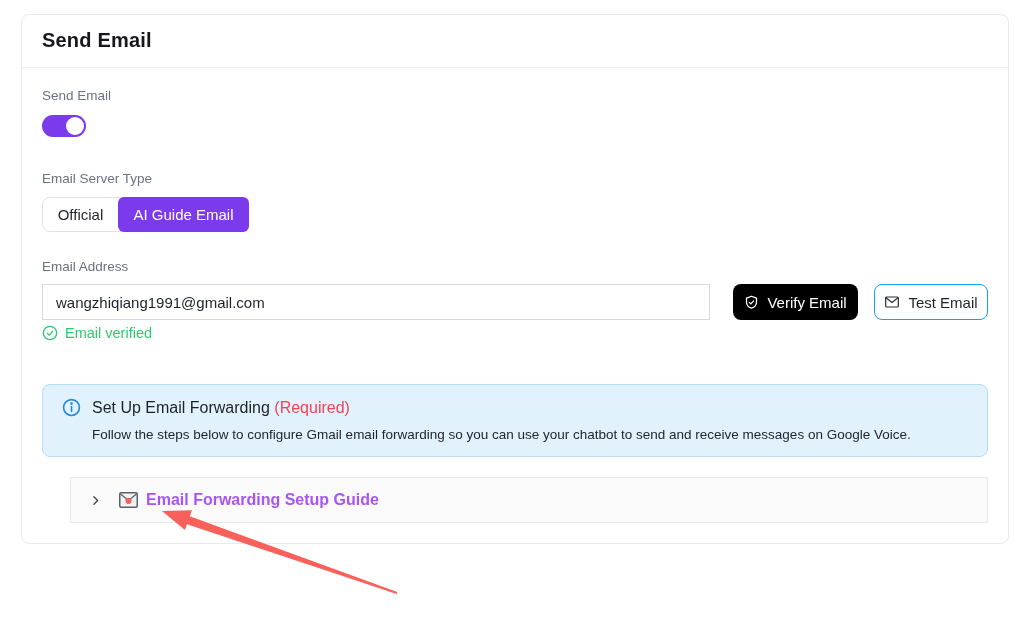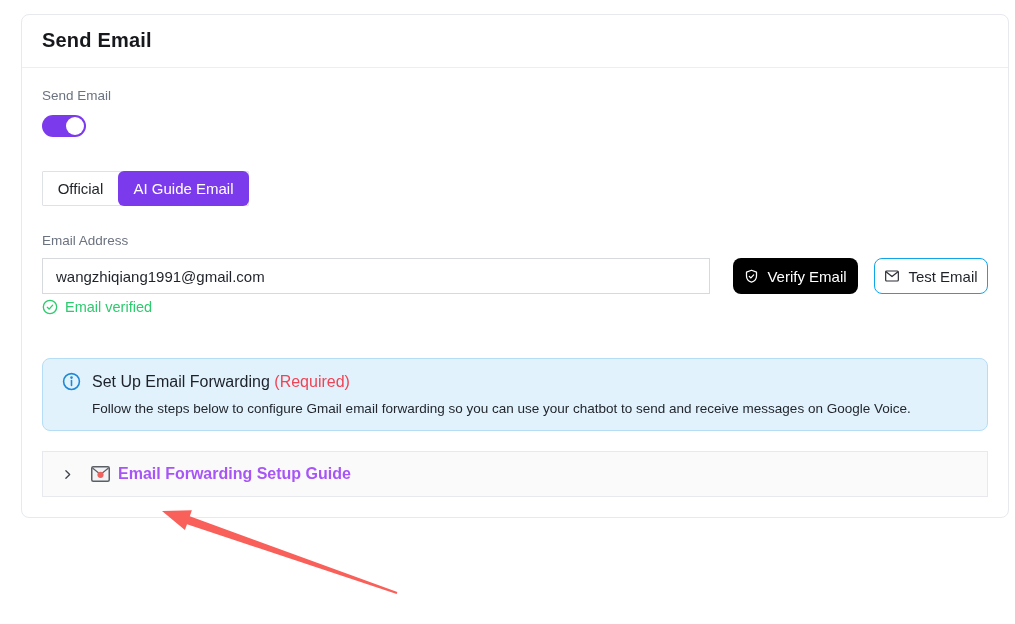--- a/index.html
+++ b/index.html
@@ -57,21 +57,21 @@
     background: #ffffff;
     border-radius: 50%;
   }
 
   .label-server { margin-bottom: 10px; }
 
   
   .segmented {
     display: inline-flex;
     border: 1px solid #dee2e6;
-    border-radius: 1px;
+    border-radius: 8px;
     margin-bottom: 27px;
     height: 35px;
     box-sizing: border-box;
     align-items: stretch;
     background: #ffffff;
   }
   .seg-btn {
     border: none;
     background: transparent;
     font-family: inherit;
@@ -176,20 +176,21 @@
   .guide-box {
     background: #fafafa;
     border: 1px solid #e7e9ee;
     border-radius: 0;
     height: 46px;
     box-sizing: border-box;
     display: flex;
     align-items: center;
     padding: 0 18px;
     cursor: pointer;
+    margin-left: 28px;
   }
   .guide-chevron {
     display: flex;
     align-items: center;
     margin-right: 17px;
   }
   .guide-icon { display: flex; align-items: center; margin-right: 8px; }
   .guide-title {
     font-size: 16px;
     font-weight: bold;
@@ -240,20 +241,21 @@
   </div>
 
   <div class="card-body">
 
     <div class="field-label label-send">Send Email</div>
 
     <div class="toggle">
       <div class="toggle-knob"></div>
     </div>
 
+    <div class="field-label label-server">Email Server Type</div>
 
     <div class="segmented">
       <button class="seg-btn official">Official</button>
       <button class="seg-btn selected">AI Guide Email</button>
     </div>
 
     <div class="field-label label-email">Email Address</div>
 
     <div class="email-row">
       <input class="email-input" type="text" value="wangzhiqiang1991@gmail.com" style="">

